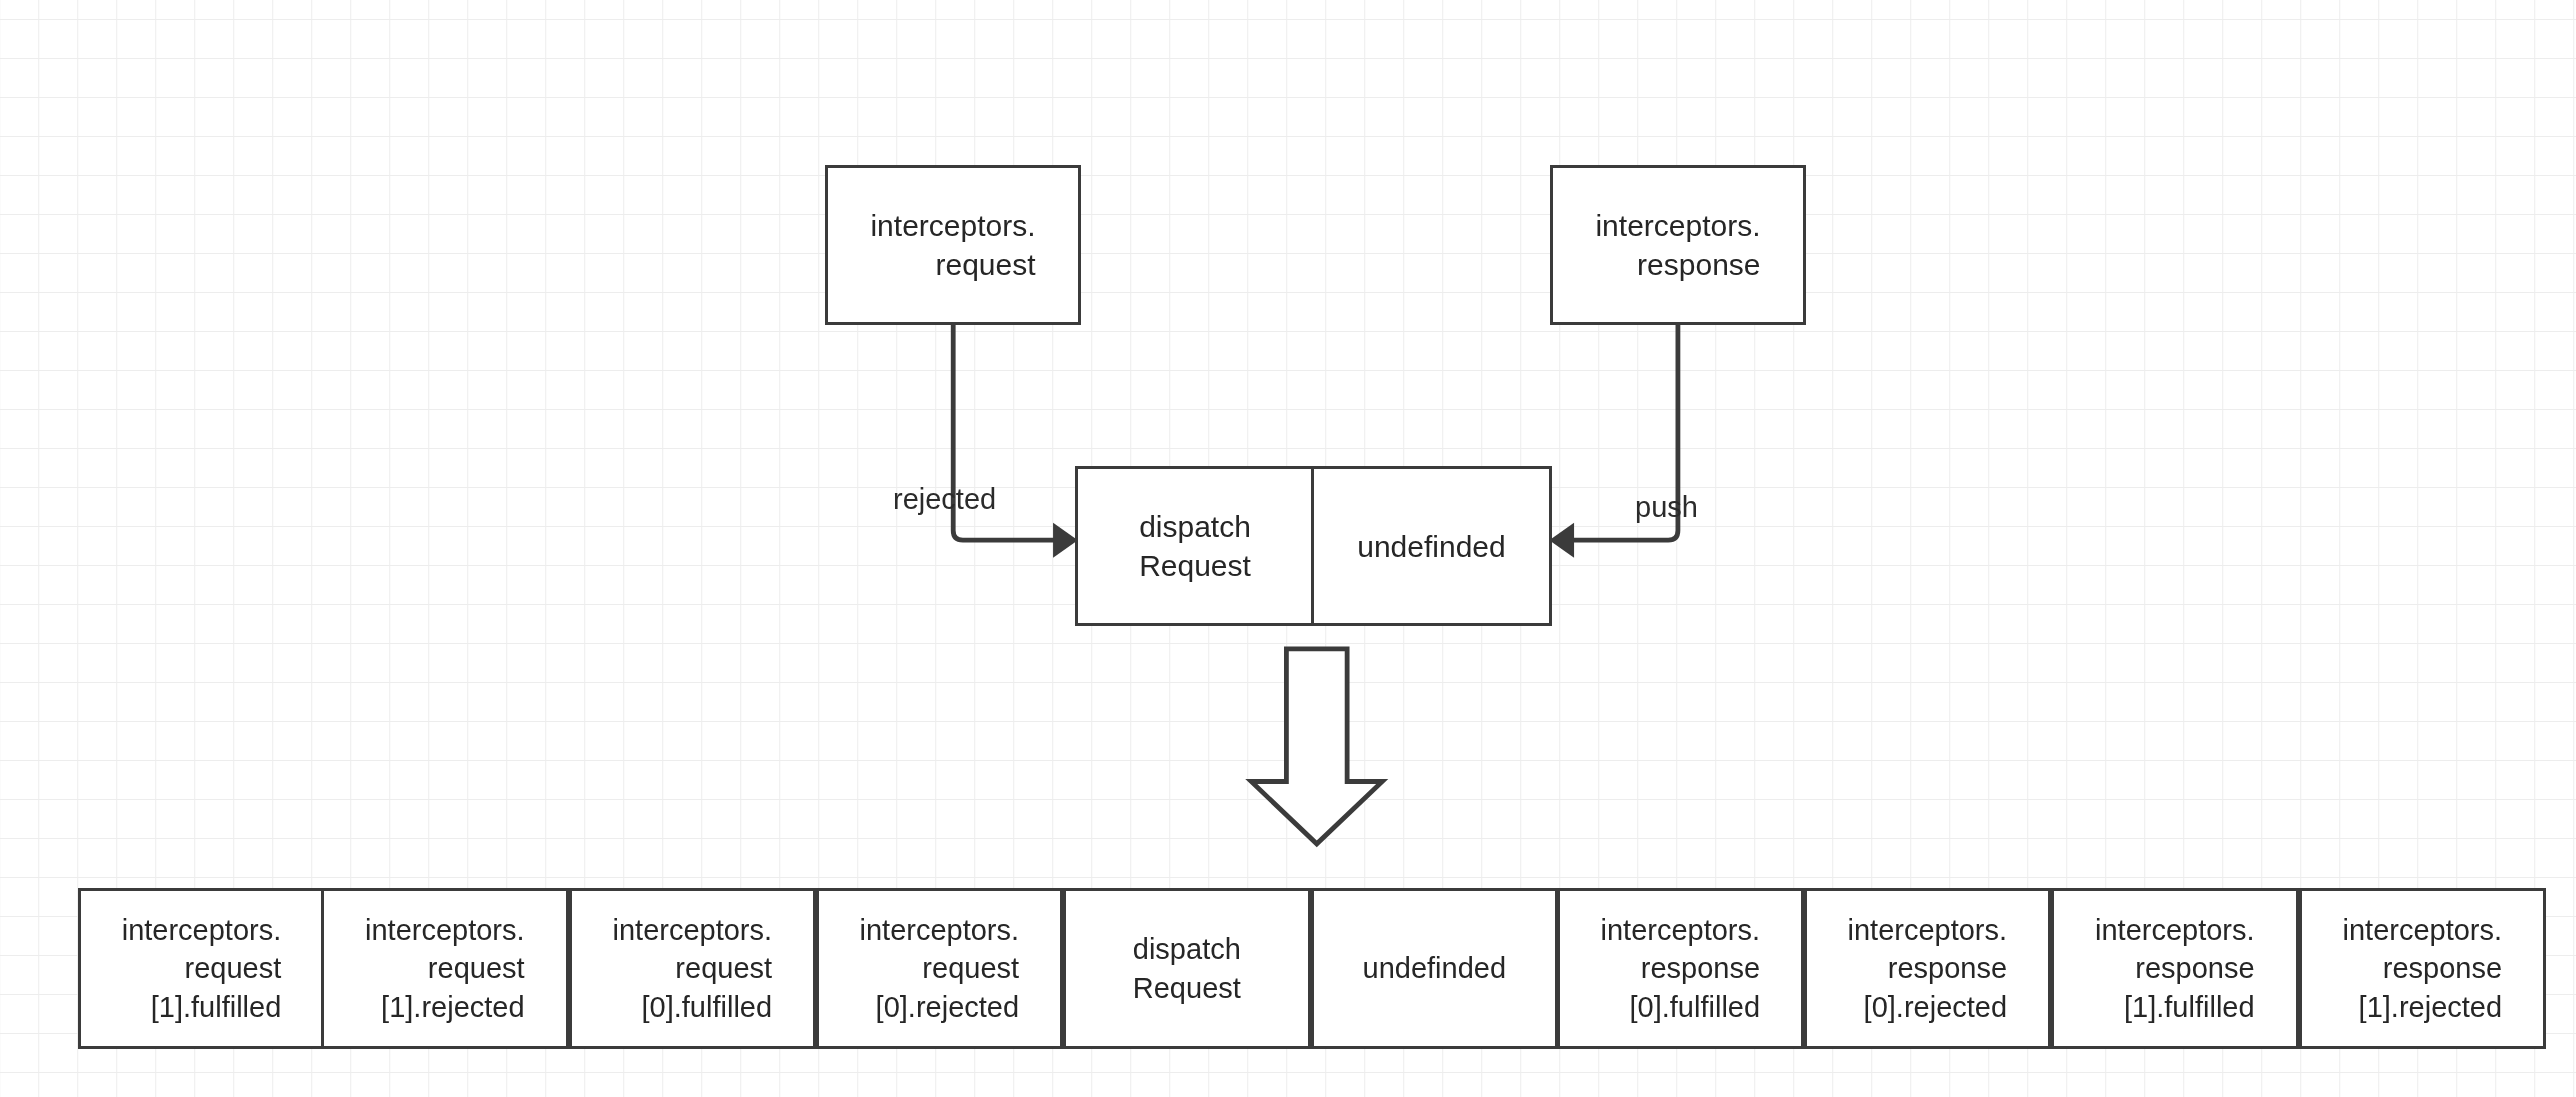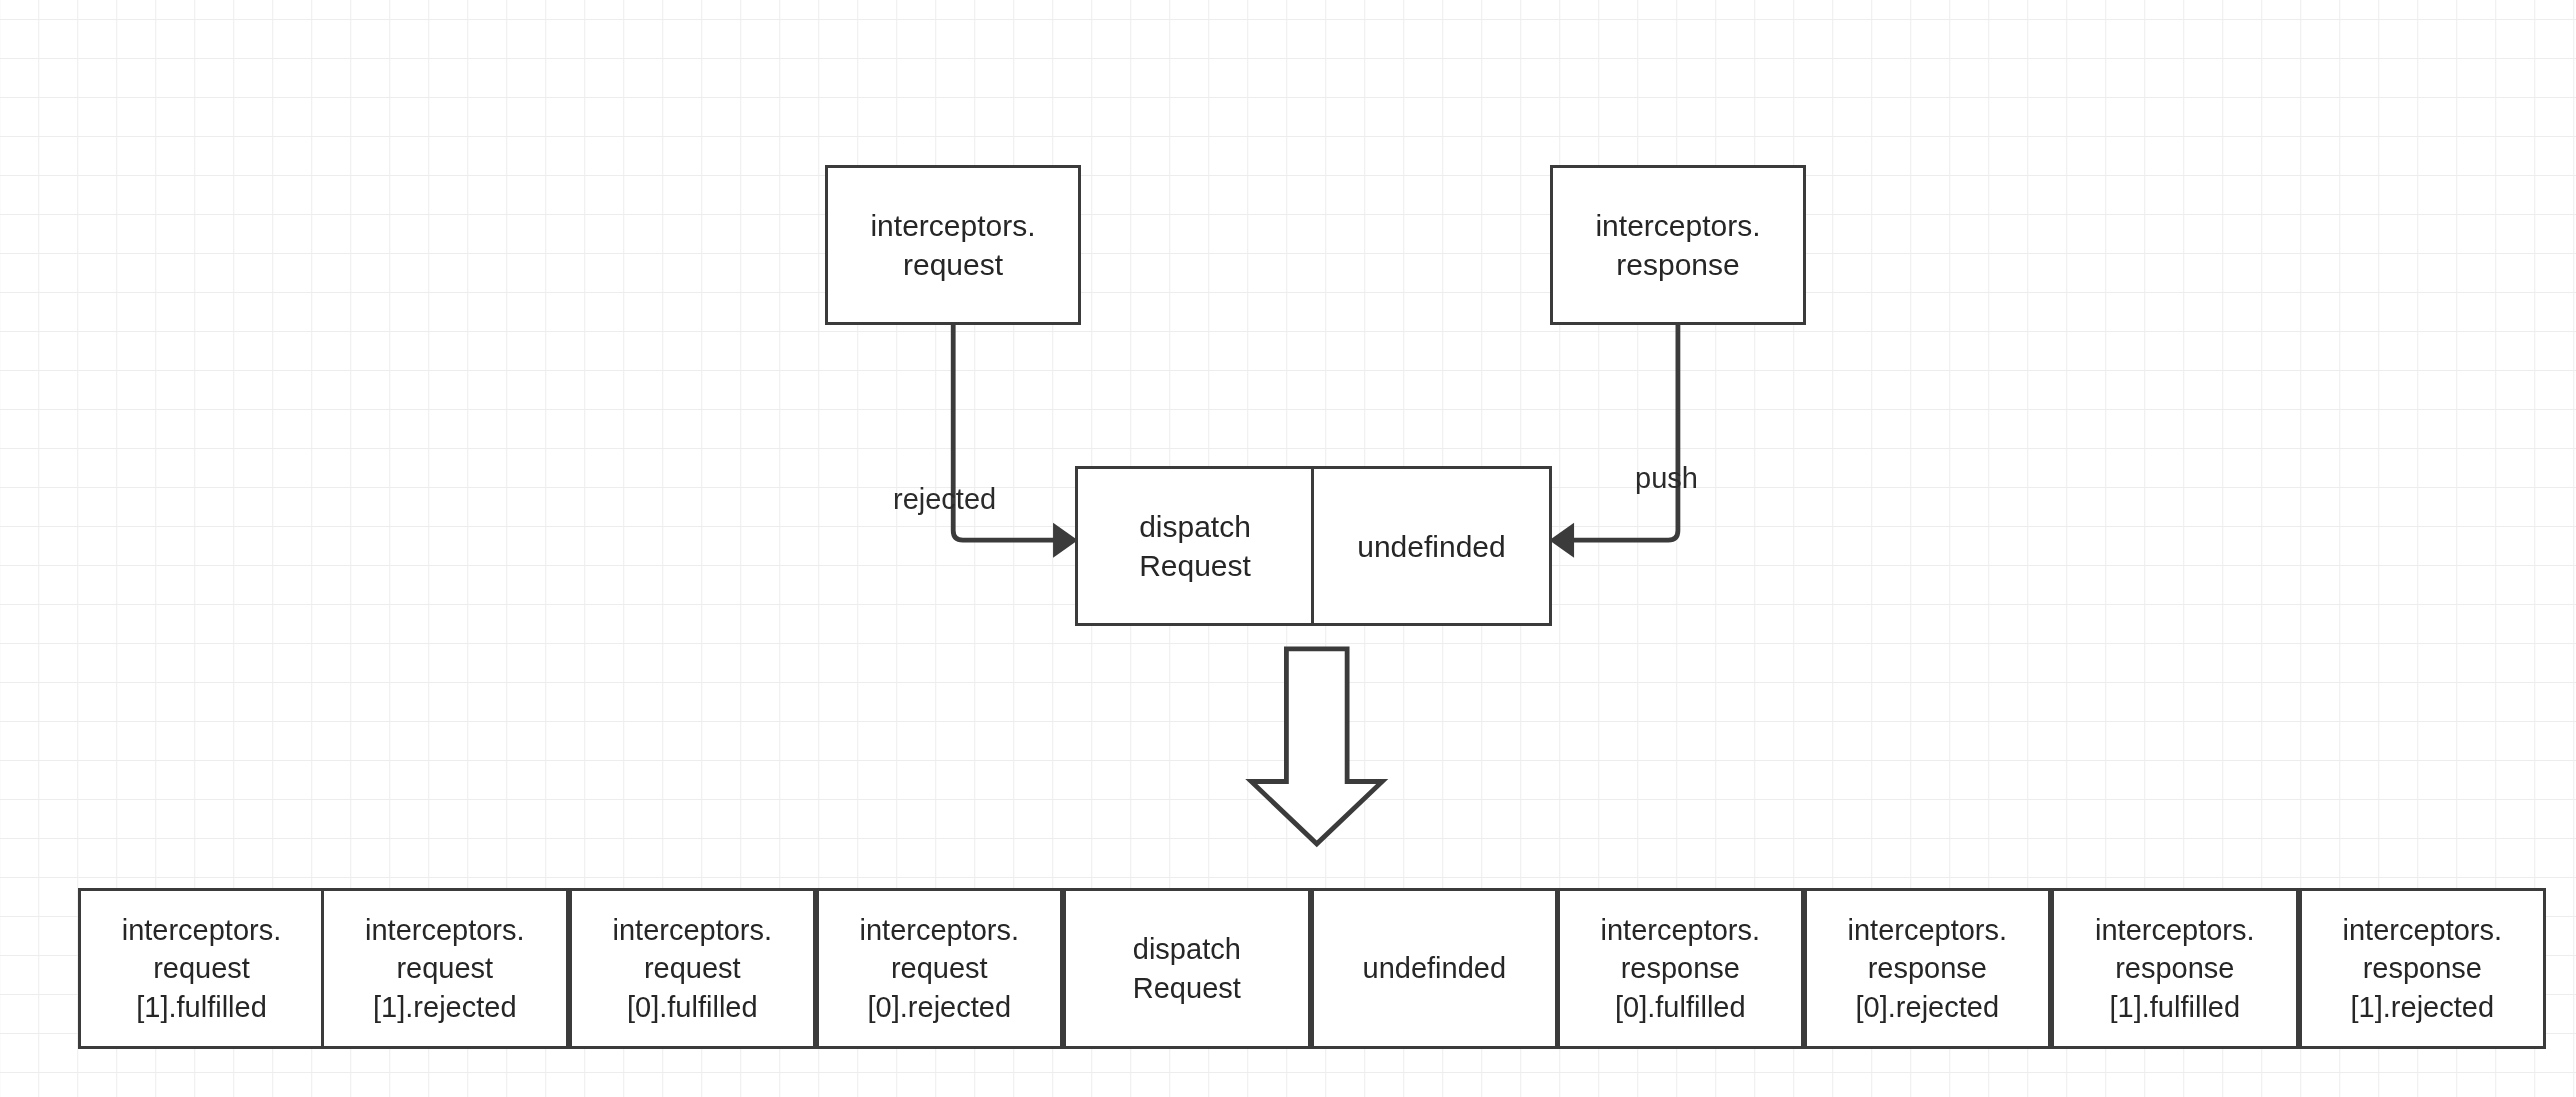--- a/index.html
+++ b/index.html
@@ -25,21 +25,21 @@
     background-position: -0.8px 19px;
   }
   .box {
     position: absolute;
     box-sizing: border-box;
     background: #ffffff;
     border: 3.2px solid #3b3b3b;
     display: flex;
     align-items: center;
     justify-content: center;
-    text-align: center;
+    text-align: right;
     color: #262626;
     line-height: 1.30;
     font-size: 30px;
     font-weight: 400;
     white-space: pre-line;
   }
   .top-box {
     width: 256px;
     height: 160px;
     font-size: 30px;
@@ -97,21 +97,21 @@
   <div class="box top-box" style="left:1550px; top:165px;">interceptors.
 response</div>
 
   <div class="box mid-box" style="left:1075px; top:466px; width:240px;">dispatch
 Request</div>
 
   <div class="box mid-box" style="left:1311px; top:466px; width:241px;">undefinded</div>
 
   <span class="edge-label" style="left:893px; top:483px;">rejected</span>
 
-  <span class="edge-label" style="left:1635px; top:462px;">push</span>
+  <span class="edge-label" style="left:1635px; top:491px;">push</span>
 
   <div id="result-row">
       <div class="box cell" style="position: absolute; left: 78px; top: 888px; width: 247px; height: 161px;">interceptors.
 request
 [1].fulfilled</div>
       <div class="box cell" style="position: absolute; left: 324px; top: 888px; width: 248px; height: 161px; margin-left: -3.2px;">interceptors.
 request
 [1].rejected</div>
       <div class="box cell" style="position: absolute; left: 572px; top: 888px; width: 247px; height: 161px; margin-left: -3.2px;">interceptors.
 request

